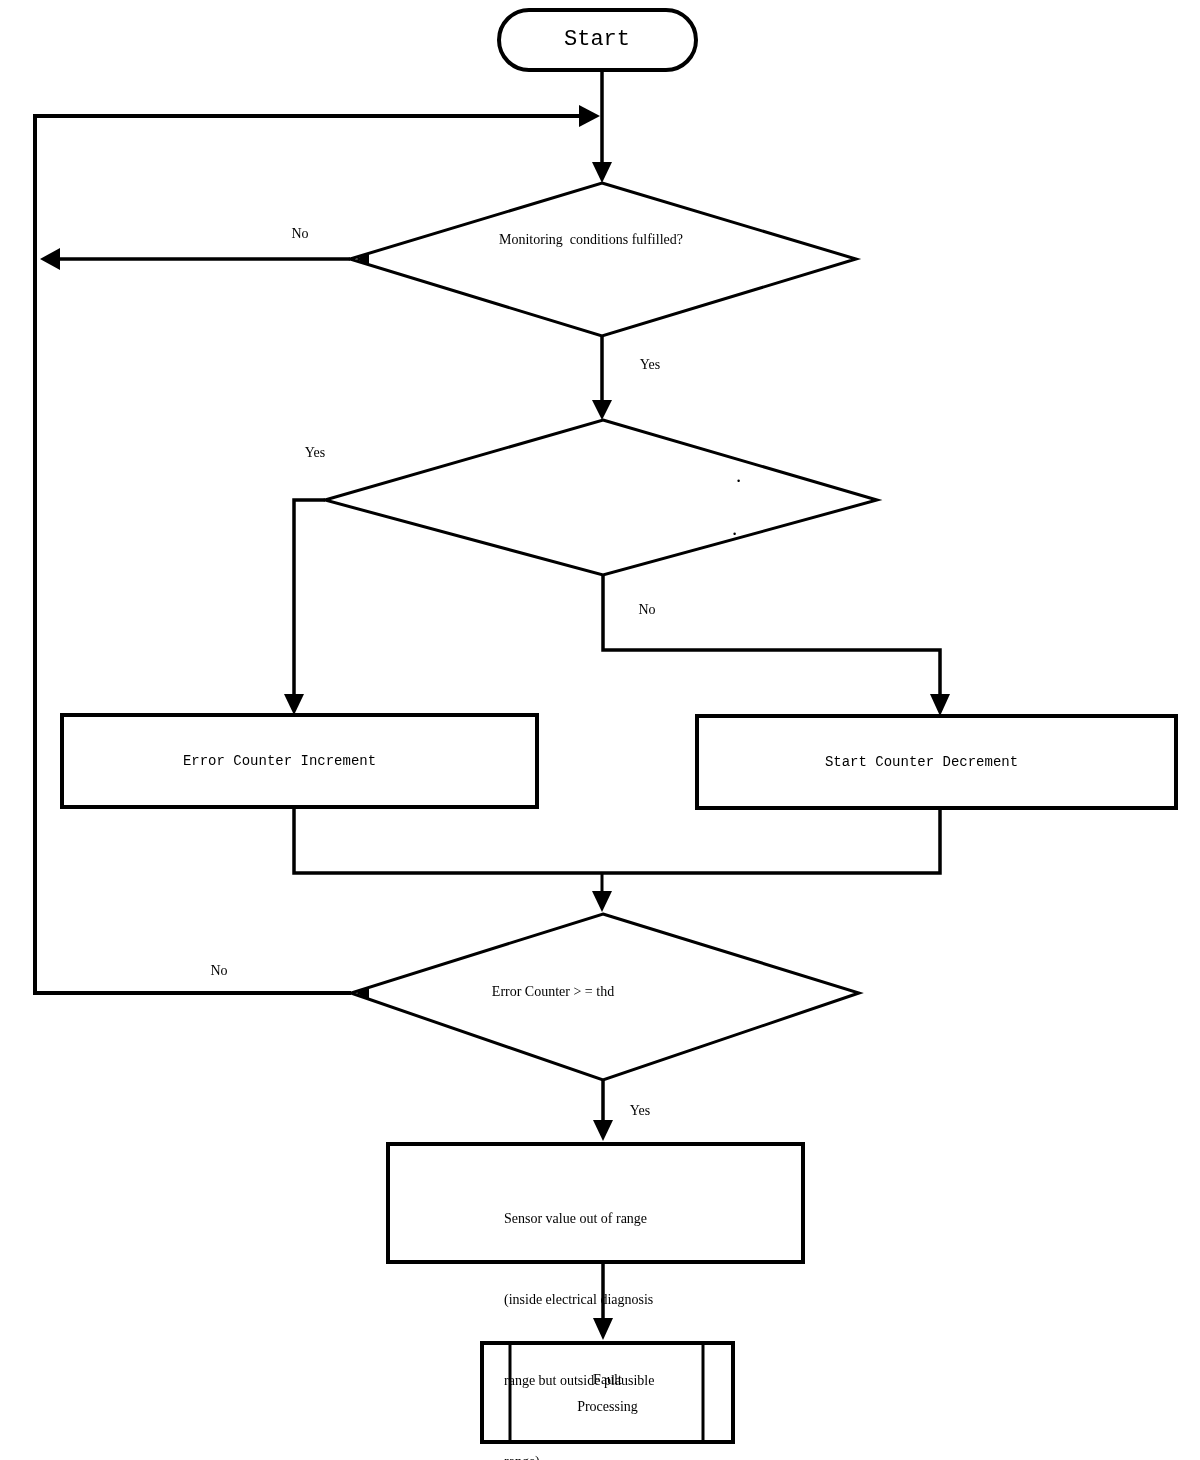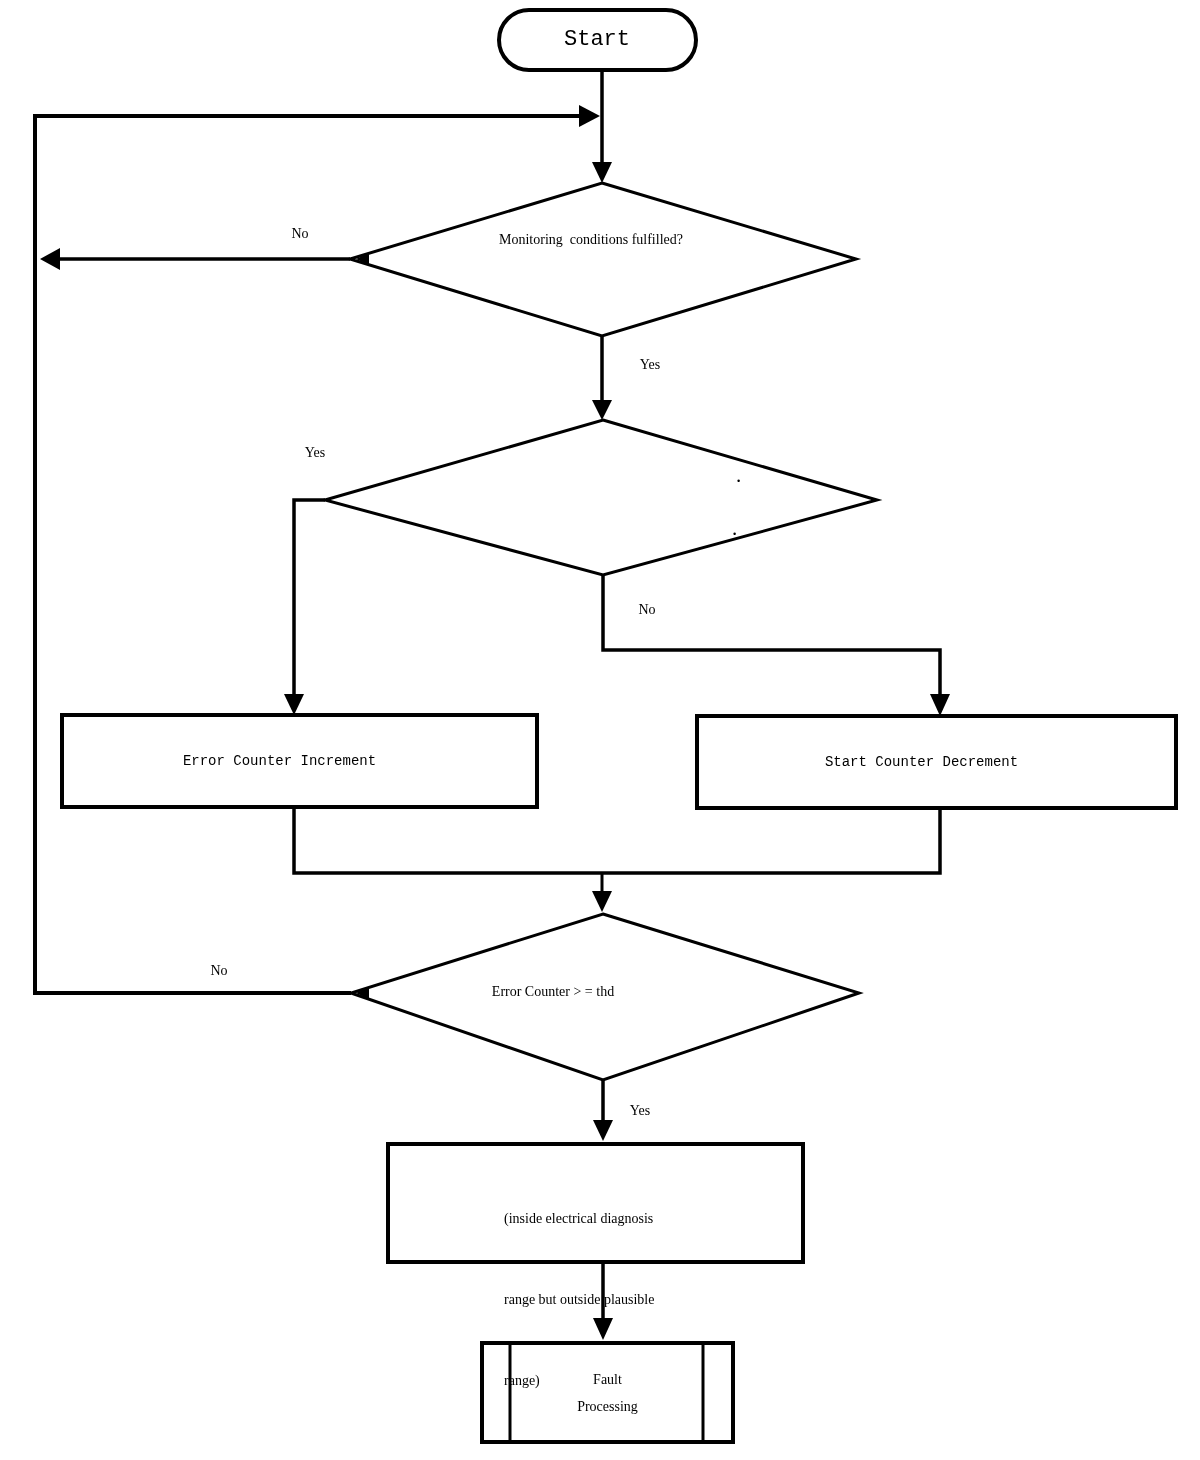--- a/index.html
+++ b/index.html
@@ -118,20 +118,21 @@
   <span class="dotmark" style="left:736px;top:462px;">.</span>
   <span class="dotmark" style="left:732px;top:515px;">.</span>
 
   <div class="lbl vcenter" style="left:42px;top:715px;width:475px;height:92px;">Error Counter Increment</div>
 
   <div class="lbl vcenter" style="left:682px;top:716px;width:479px;height:92px;">Start Counter Decrement</div>
 
   <div class="lbl" style="left:303px;top:979px;width:500px;">Error Counter &gt; = thd</div>
 
   <div class="lbl lbl-left lh27" style="left:388px;top:1151px;width:415px;padding-left:116px;box-sizing:border-box;">
+    <div>Sensor value out of range</div>
     <div>(inside electrical diagnosis</div>
     <div>range but outside plausible</div>
     <div>range)</div>
   </div>
 
   <div class="lbl vcol" style="left:482px;top:1343px;width:251px;height:99px;">
     <div>Fault</div>
     <div>Processing</div>
   </div>
 

